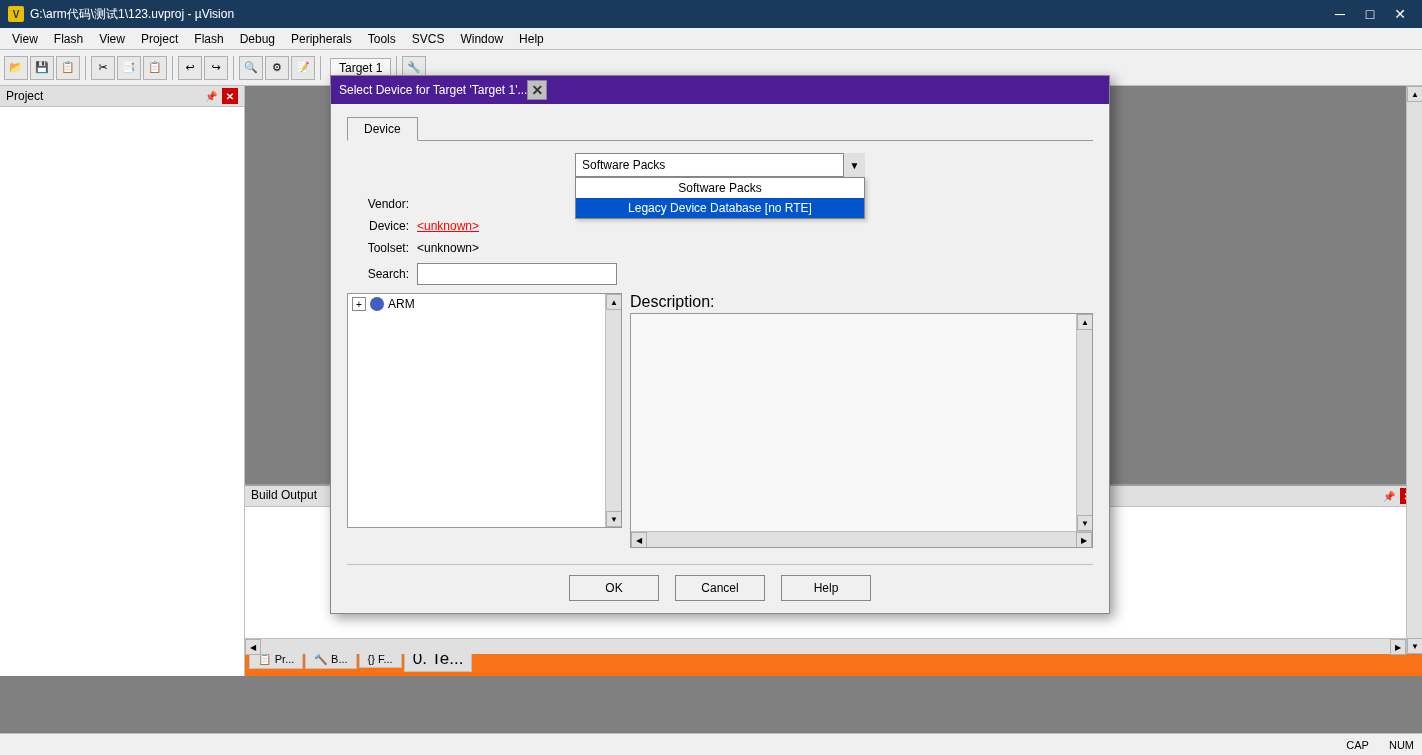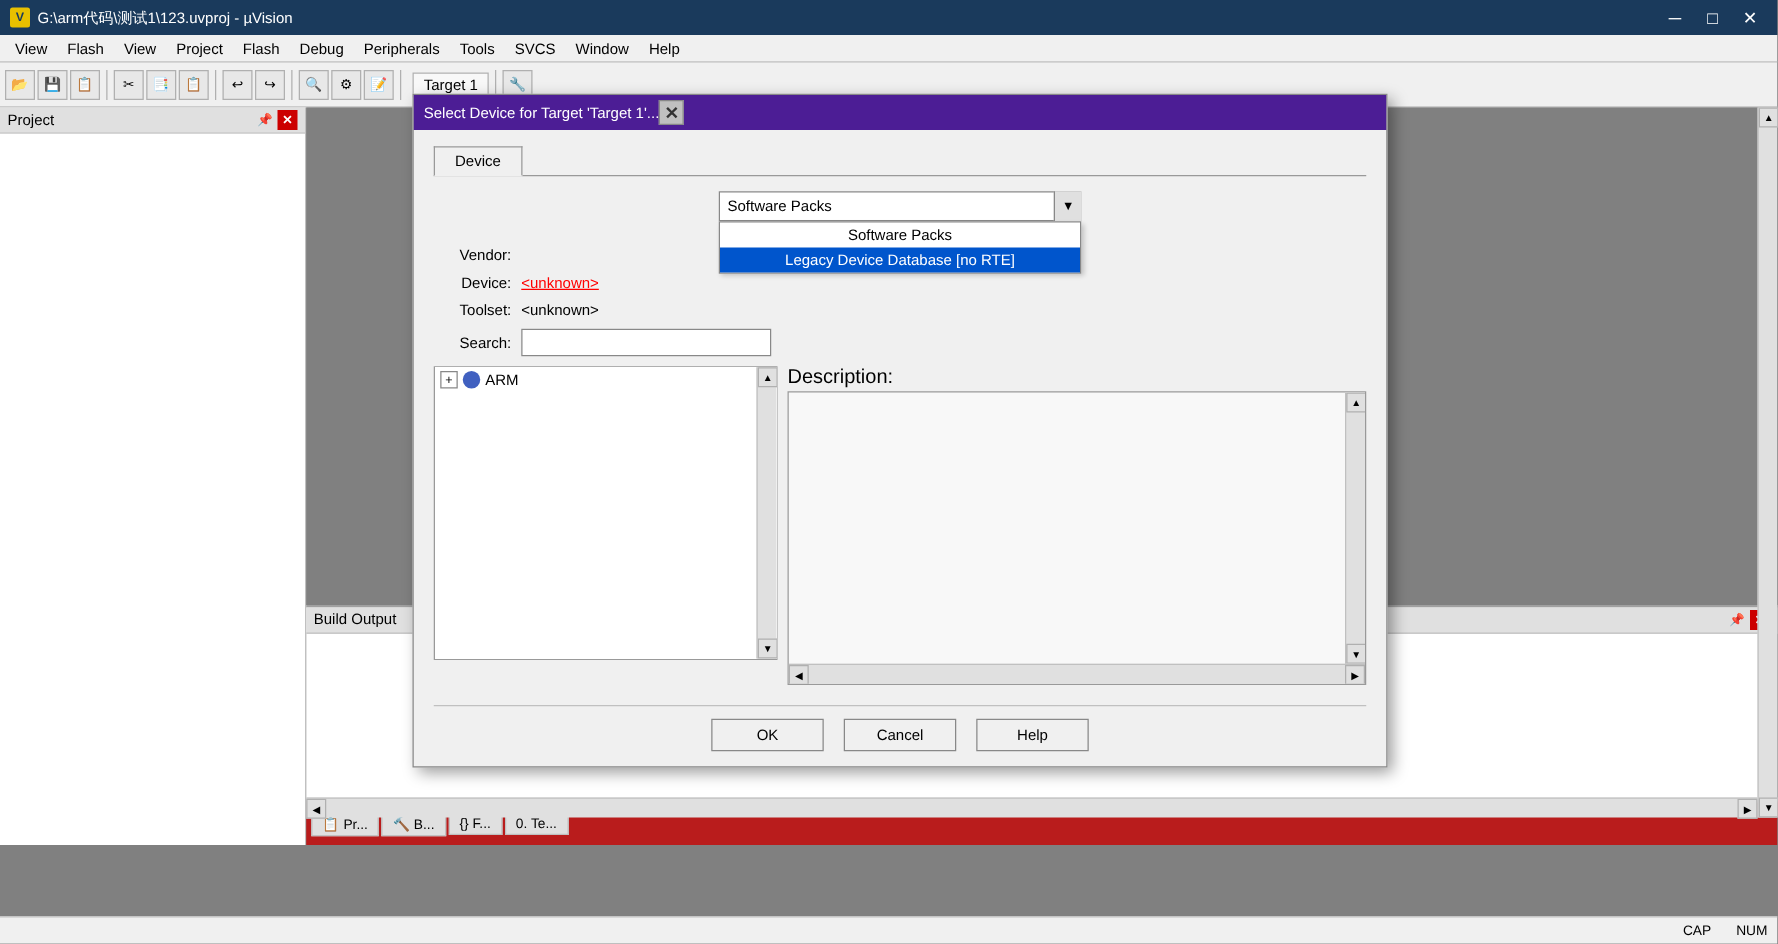--- a/index.html
+++ b/index.html
@@ -438,25 +438,25 @@
     <div style="position:absolute; bottom:22px; left:0; right:0; height:170px; background:white; border-top:2px solid #a0a0a0;">
       <div class="build-output-header">
         <span>Build Output</span>
         <div style="display:flex;gap:2px;">
           <div class="panel-header-btn">📌</div>
           <div class="panel-header-btn" style="background:#c00;color:white;font-weight:bold;">✕</div>
         </div>
       </div>
     </div>
 
-    <div style="position:absolute; bottom:0; left:0; right:0; height:35px; background:#b91c1c; border-top:1px solid #c0c0c0; display:flex; align-items:center; padding:0 4px; gap:2px;">
+    <div style="position:absolute; bottom:0; left:0; right:0; height:35px; background:#f97316; border-top:1px solid #c0c0c0; display:flex; align-items:center; padding:0 4px; gap:2px;">
       <div style="padding:2px 8px; border:1px solid #c0c0c0; background:#e0e0e0; font-size:11px; cursor:pointer;">📋 Pr...</div>
       <div style="padding:2px 8px; border:1px solid #c0c0c0; background:#e0e0e0; font-size:11px; cursor:pointer;">🔨 B...</div>
       <div style="padding:2px 8px; border:1px solid #c0c0c0; background:#e0e0e0; font-size:11px; cursor:pointer;">{} F...</div>
-      <div style="padding:2px 8px; border:1px solid #c0c0c0; background:#e0e0e0; font-size:11px; cursor:pointer;">0. Te...</div>
+      <div style="padding:2px 8px; border:1px solid #c0c0c0; background:#e0e0e0; font-size:17px; cursor:pointer;">0. Te...</div>
     </div>
 
   </div>
 
   <div style="position:absolute;right:0;top:0;bottom:22px;width:16px;background:#e0e0e0;border-left:1px solid #c0c0c0;">
     <div style="position:absolute;bottom:0;width:16px;height:16px;background:#e0e0e0;border:1px solid #b0b0b0;display:flex;align-items:center;justify-content:center;font-size:8px;">▼</div>
     <div style="position:absolute;top:0;width:16px;height:16px;background:#e0e0e0;border:1px solid #b0b0b0;display:flex;align-items:center;justify-content:center;font-size:8px;">▲</div>
   </div>
 
   <div style="position:absolute;bottom:22px;left:245px;right:16px;height:16px;background:#e0e0e0;border-top:1px solid #c0c0c0;">

